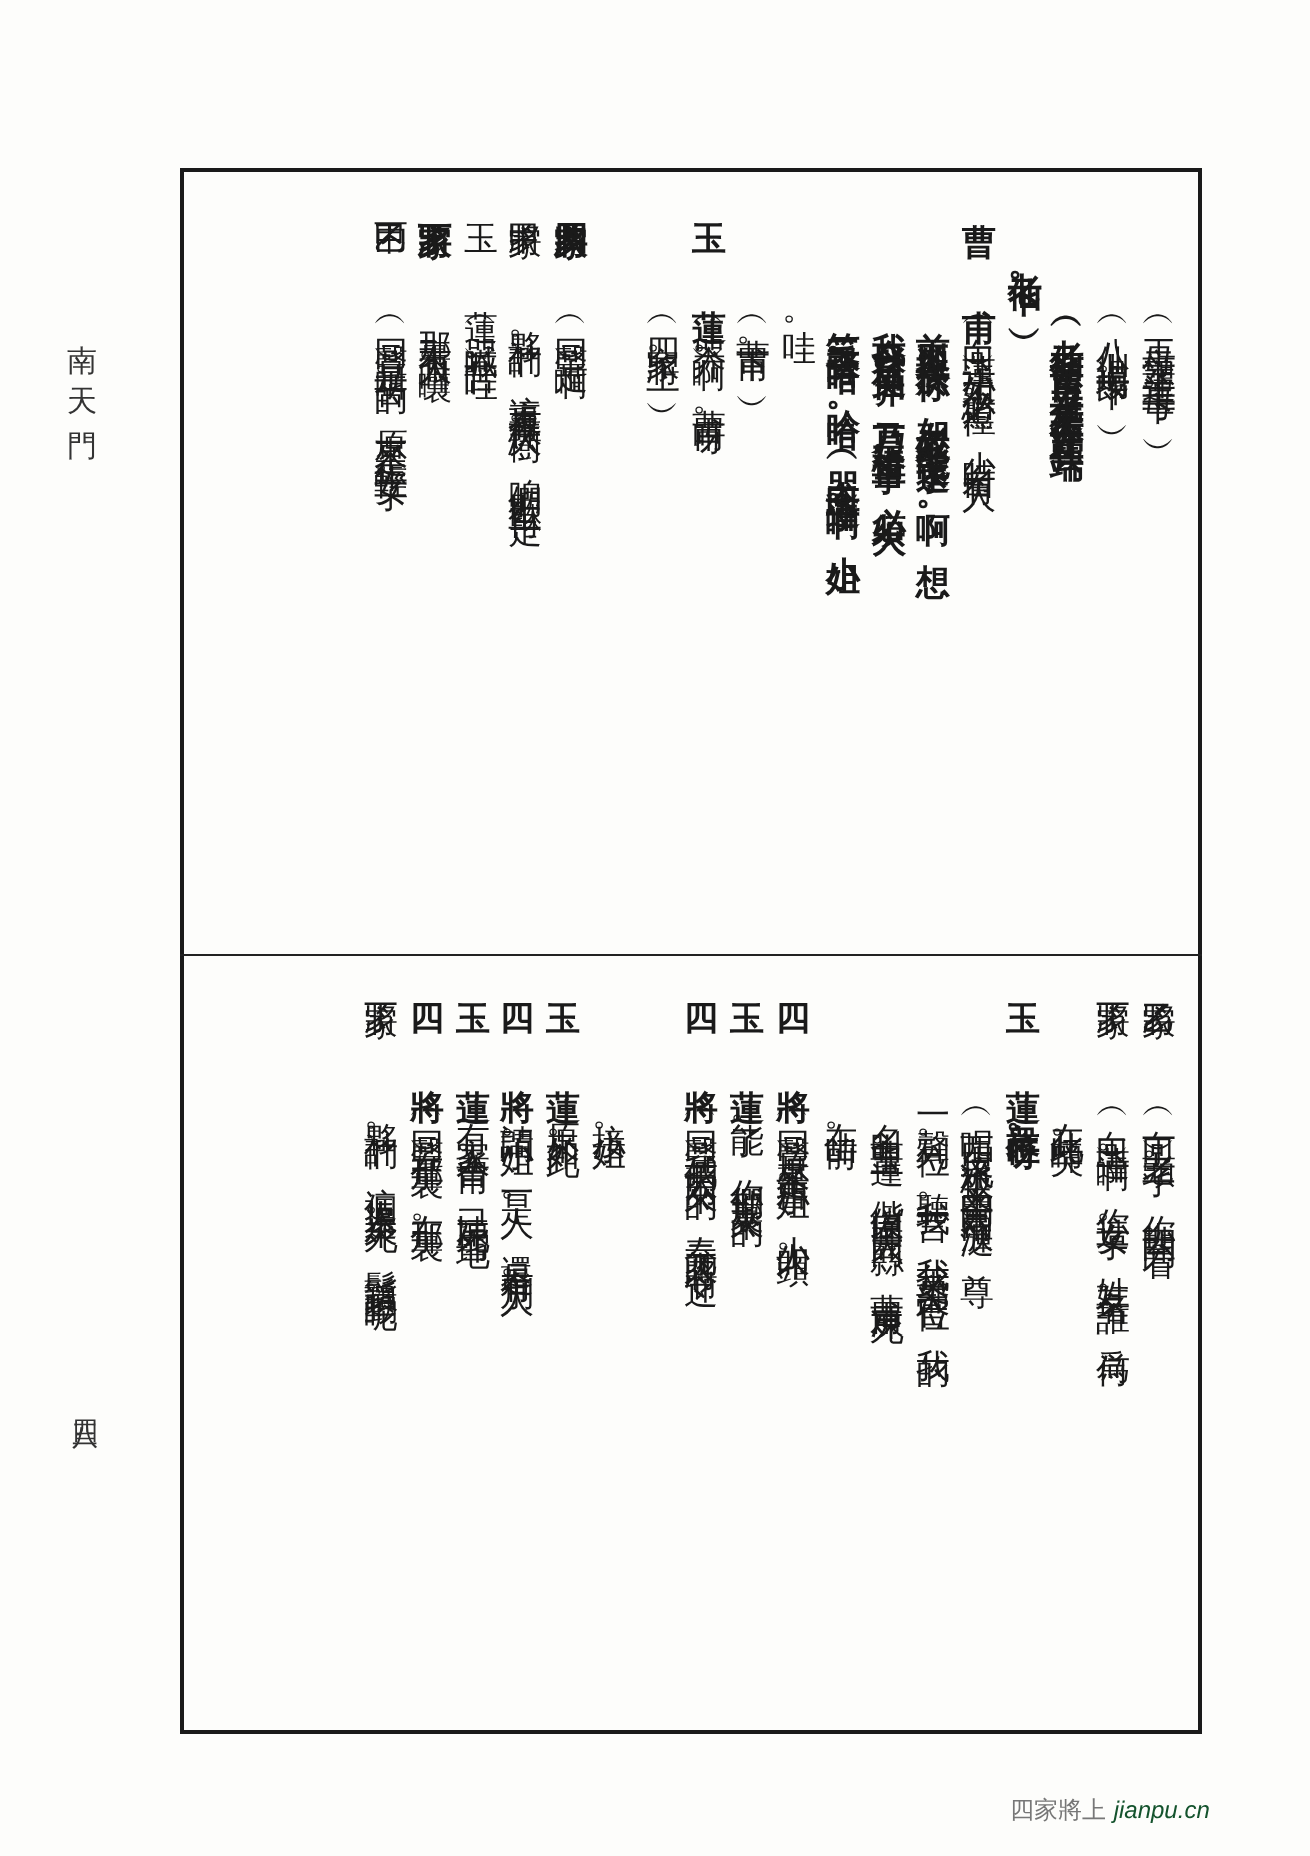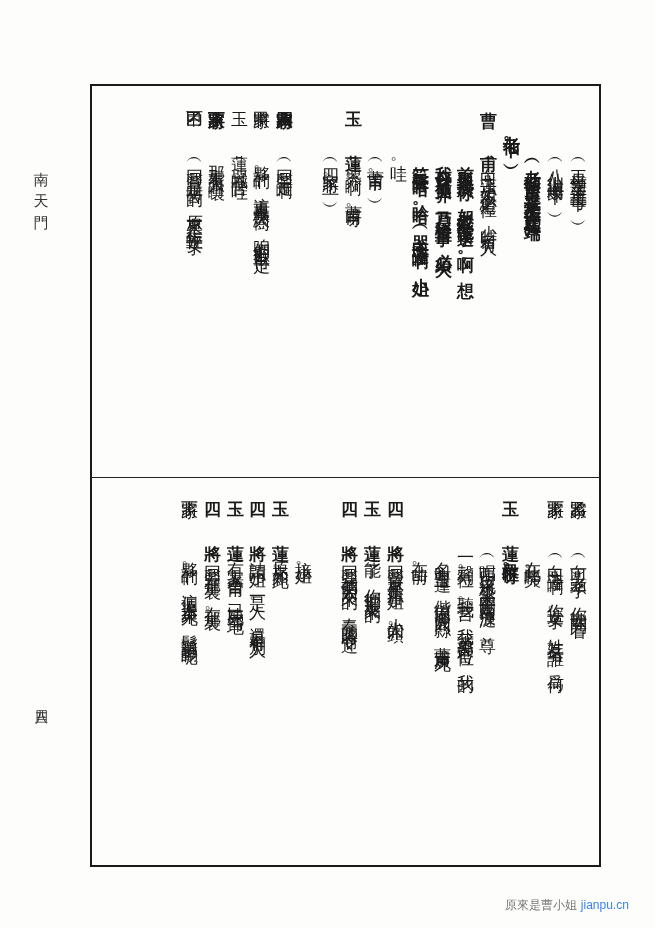--- a/index.html
+++ b/index.html
@@ -11,21 +11,21 @@
              border-top:1.5px solid #222; }
   .col { position:absolute; writing-mode:vertical-rl; text-orientation:upright;
          font-size:17px; line-height:20px; letter-spacing:3.6px; white-space:nowrap; }
   .spk { position:absolute; writing-mode:vertical-rl; text-orientation:upright;
          font-size:17px; line-height:20px; font-weight:bold; white-space:nowrap; }
   .bold { font-weight:bold; }
   .margin { position:absolute; writing-mode:vertical-rl; text-orientation:upright;
             font-size:15px; color:#333; }
   .watermark { position:absolute; left:505px; top:897px; font-size:12px; color:#777;
                font-family:"DejaVu Sans","Liberation Sans",sans-serif; }
-  .watermark .latin { color:#3b82f6; font-family:"Liberation Sans",sans-serif; }
+  .watermark .latin { color:#14532d; font-family:"Liberation Sans",sans-serif;font-style:italic; }
 </style>
 </head>
 <body>
 
 <div class="margin" style="left:31px; top:160px; letter-spacing:22px;">南天門</div>
 <div class="margin" style="left:32px; top:700px; font-size:13px; letter-spacing:1px;">四八三</div>
 
 <div class="frame"></div>
 <div class="divider"></div>
 
@@ -87,15 +87,15 @@
   <div class="col" style="left:248px; top:548px;">請問小姐。是一人。還是有別人。</div>
   <div class="spk" style="left:226px; top:488px; letter-spacing:13px;">玉　蓮</div>
   <div class="col" style="left:226px; top:548px;">有一家人曹甫。已凍死雪地。</div>
   <div class="spk" style="left:203px; top:488px; letter-spacing:13px;">四　將</div>
   <div class="col" style="left:203px; top:548px;">（同聲）在那裏。在那裏。</div>
   <div class="spk" style="left:180px; top:488px; font-weight:normal;">家將丁</div>
   <div class="col" style="left:180px; top:548px;">夥計們。這個人還未死。鬍鬚還動呢。</div>
 </div>
 
 <div class="watermark">
-  <span>原來是曹小姐</span>
+  <span>四家將上</span>
   <span class="latin">jianpu.cn</span>
 </div>
 
 </body></html>

